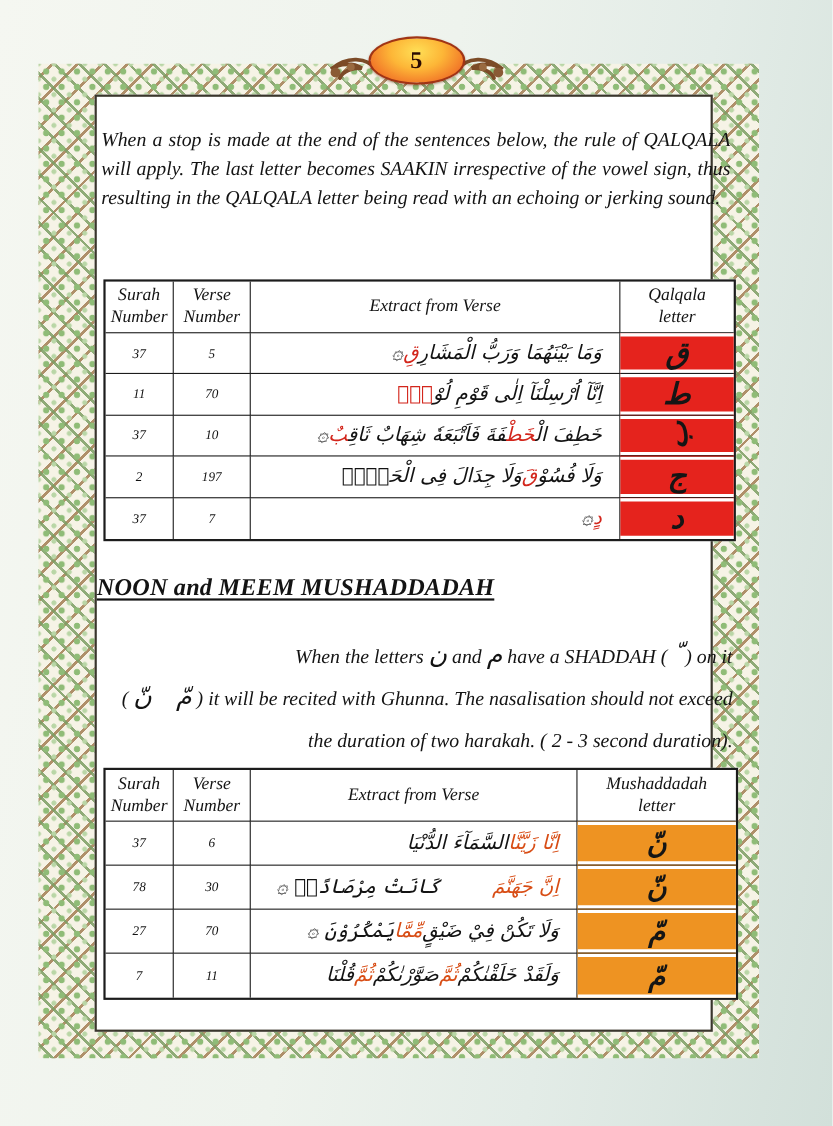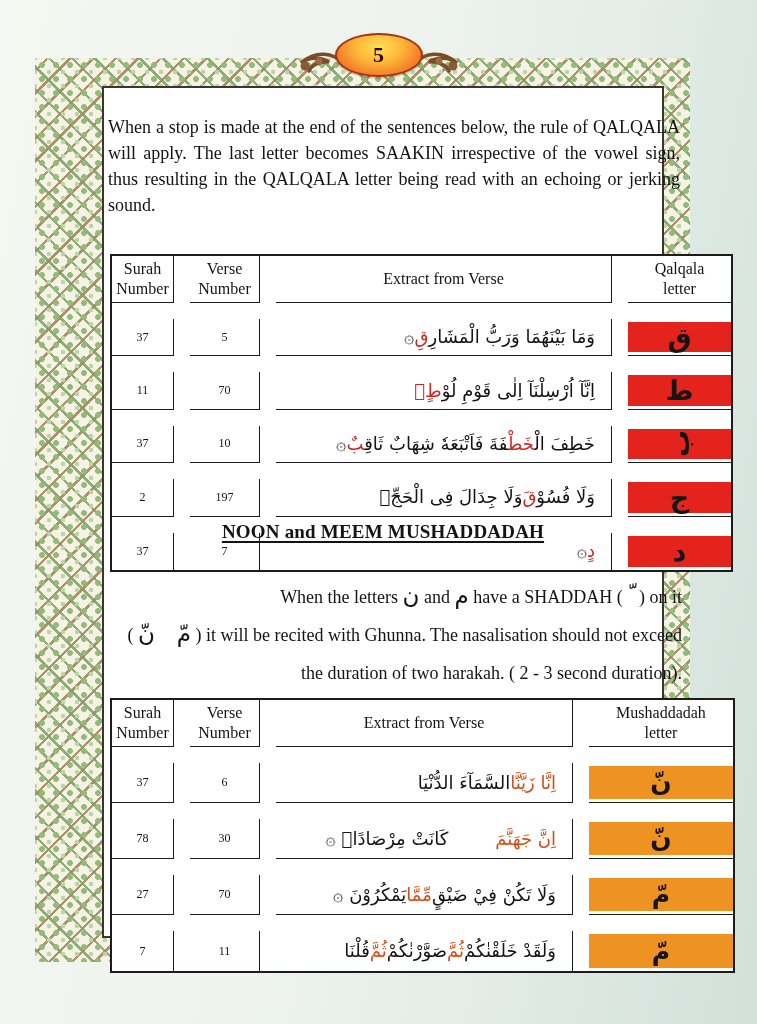--- a/index.html
+++ b/index.html
@@ -8,43 +8,43 @@
         font-family:"Liberation Serif",serif;color:#131313;}
   
   #band{position:absolute;left:35px;top:58px;width:655px;height:904px;
         background:
           radial-gradient(circle,#8fbc77 0 2.6px,rgba(143,188,119,0) 3.2px) 0 0/14px 14px,
           radial-gradient(circle,#b9d6a6 0 2px,rgba(185,214,166,0) 2.6px) 7px 7px/14px 14px,
           repeating-linear-gradient(45deg,transparent 0 8px,rgba(125,158,100,.85) 8px 10.5px,transparent 10.5px 16px),
           repeating-linear-gradient(135deg,transparent 0 8px,rgba(152,110,64,.75) 8px 10.5px,transparent 10.5px 16px),
           #f6f3e6;}
   
-  #content{position:absolute;left:102px;top:86px;width:562px;height:852px;
-           box-sizing:border-box;border:2px solid #3a362c;background:#ffffff;}
+  #content{position:absolute;left:86px;top:86px;width:562px;height:852px;
+           box-sizing:border-box;border:2px solid #3a362c;background:#ffffff;font-style:italic;}
   
   #medallion{position:absolute;left:50%;top:33px;transform:translateX(-50%);
              display:flex;align-items:center;z-index:5;}
   #medallion .oval{width:84px;height:40px;border-radius:50%;
       background:radial-gradient(ellipse at 50% 30%,#ffdf56 0%,#fdb637 40%,#f37e2a 72%,#e24a1c 100%);
       border:2px solid #a03415;display:flex;align-items:center;justify-content:center;
       box-shadow:0 1px 2px rgba(90,40,10,.45);}
   #medallion .num{font-family:"Liberation Serif",serif;font-weight:bold;font-size:22px;color:#2a0a02;}
   .flourish{margin:10px -12px 0 -12px;z-index:-1;}
   .flourish.mirror{transform:scaleX(-1);}
   
   .para{position:absolute;font-size:18px;line-height:26px;text-align:justify;}
   #p1{left:4px;top:26px;width:572px;}
   #p2{left:4px;top:490px;width:574px;line-height:38px;text-align:right;}
   .ar{font-family:"DejaVu Sans",sans-serif;font-size:23px;direction:rtl;unicode-bidi:isolate;line-height:0;}
   
-  #heading{position:absolute;left:0;top:433px;width:100%;text-align:center;
-           font-weight:bold;font-size:19px;letter-spacing:.2px;
+  #heading{position:absolute;left:0;top:433px;width:100%;text-align:left;
+           font-weight:bold;font-size:22px;letter-spacing:.2px;
            text-decoration:underline;text-decoration-thickness:2px;text-underline-offset:3px;}
   
-  .tbl{position:absolute;display:grid;box-sizing:content-box;border:2px solid #1c1c1c;background:#fff;gap:16px;}
+  .tbl{position:absolute;display:grid;box-sizing:content-box;border:2px solid #1c1c1c;background:#fff;}
   #t1{left:6px;top:166px;grid-template-columns:62px 70px 336px 103px;grid-template-rows:47px repeat(5,37.4px);}
   #t2{left:6px;top:610px;grid-template-columns:62px 70px 297px 144px;grid-template-rows:47px repeat(4,40px);}
   .c{box-sizing:border-box;border-right:1.5px solid #1c1c1c;border-bottom:1.5px solid #1c1c1c;
      display:flex;align-items:center;justify-content:center;}
   .c.nr{border-right:none;}
   .c.nb{border-bottom:none;}
   .hd{font-size:16px;line-height:1.22;text-align:center;white-space:pre-line;}
   .num{font-size:12px;}
   .verse{direction:rtl;justify-content:flex-start;padding:0 16px 0 6px;
          font-family:"DejaVu Sans",sans-serif;font-size:18px;line-height:1;}

